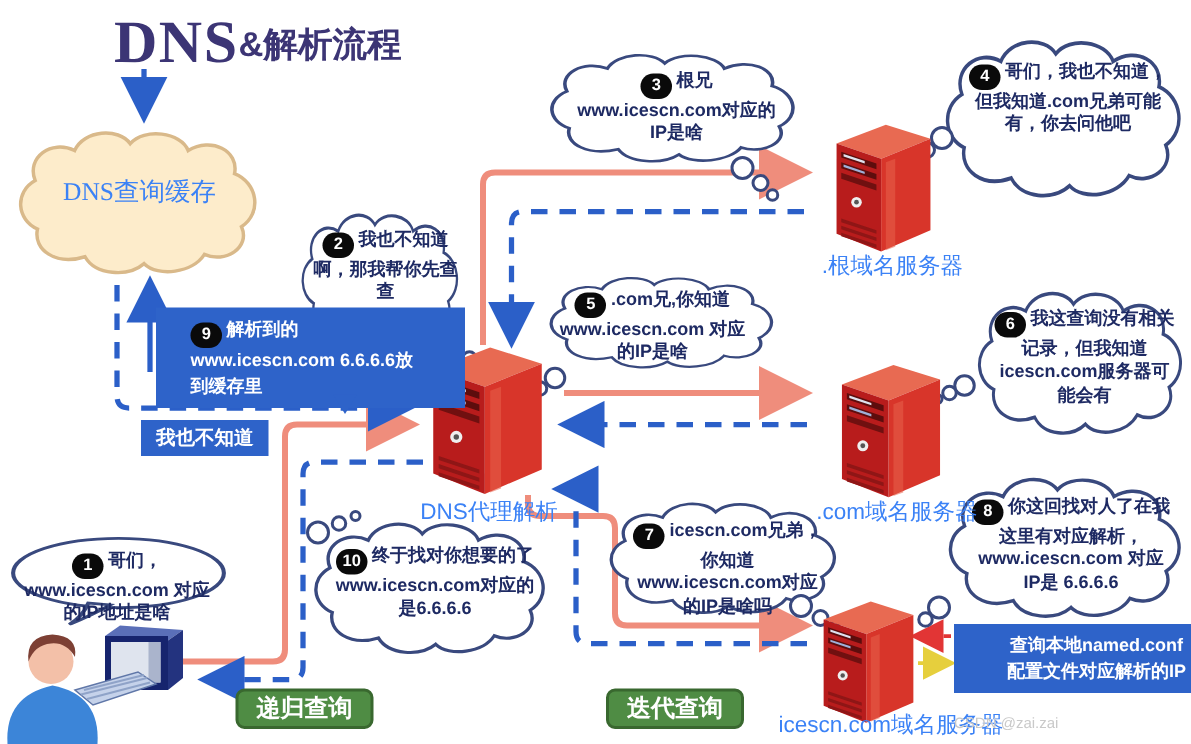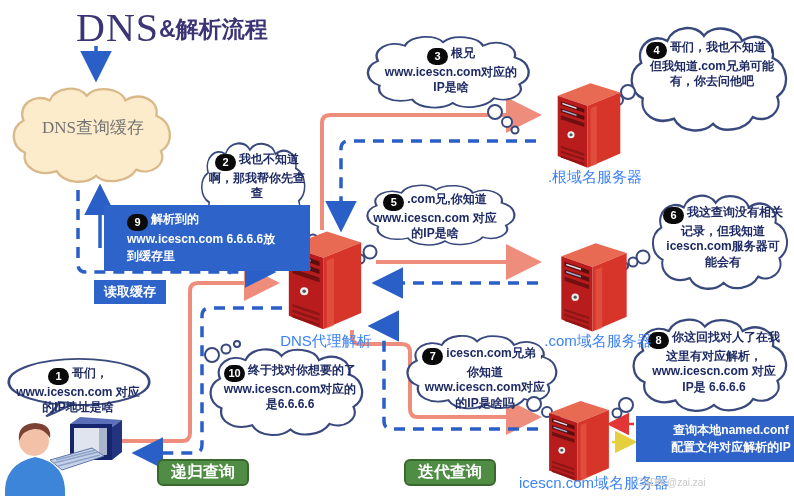--- a/index.html
+++ b/index.html
@@ -1,38 +1,38 @@
 <!DOCTYPE html>
 <html><head>
 <meta charset="utf-8">
 <style>
   html,body{margin:0;padding:0;background:#fff;}
   #stage{position:relative;width:794px;height:496px;background:#fff;overflow:hidden;
          font-family:"Liberation Sans",sans-serif;}
   #artlayer{position:absolute;left:0;top:0;}
   
   #title{position:absolute;left:76px;top:4px;color:#3c3575;white-space:nowrap;}
-  #title .latin{font-family:"Liberation Serif",serif;font-weight:normal;font-size:40px;letter-spacing:1px;text-align:center;}
+  #title .latin{font-family:"Liberation Serif",serif;font-weight:bold;font-size:40px;letter-spacing:1px;text-align:center;}
   #title .cjk{font-weight:bold;font-size:23px;vertical-align:4px;}
   
   .cloudtext{position:absolute;font-weight:bold;font-size:12px;color:#1e2a63;
              text-align:center;line-height:1.3;}
   .badge{display:inline-flex;align-items:center;justify-content:center;background:#0a0a0a;
          color:#fff;border-radius:9px;min-width:17px;height:17px;font-size:11px;
          margin-right:3px;padding:0 2px;vertical-align:-3px;font-weight:bold;}
   
   .bluebox{position:absolute;background:#2e63c9;color:#fff;font-weight:bold;font-size:12px;
            line-height:1.4;padding:6px 23px;}
   #box9::after{content:"";position:absolute;bottom:-12px;left:118px;width:0;height:0;
                border:8px solid transparent;border-top:13px solid #2e63c9;}
   #namedbox{text-align:center;font-size:12px;}
   #readcache{padding:3px 10px;font-size:13px;}
   
   #cachetext{position:absolute;left:20px;top:116px;width:146px;text-align:center;
-             font-family:"Liberation Serif",serif;font-size:17px;color:#737373;}
+             font-family:"Liberation Serif",serif;font-size:17px;color:#3b82f6;}
   
   .srvlabel{position:absolute;color:#3b82f6;font-weight:normal;font-size:15px;text-align:center;}
   
   .greenbtn{position:absolute;background:#4f8c44;border:2px solid #39682f;border-radius:6px;
             color:#fff;font-weight:bold;font-size:16px;padding:1px 12px;}
   
   #watermark{position:absolute;left:636px;top:477px;color:#c9c9c9;font-size:10px;}
   
   .cloudshape{fill:#ffffff;stroke:#39497e;stroke-width:3;}
   .cacheshape{fill:#fdeccb;stroke:#d9b98a;stroke-width:3;}
@@ -199,21 +199,21 @@
   <span class="badge">8</span><span>你这回找对人了在我这里有对应解析，www.icescn.com 对应IP是 6.6.6.6</span>
 </div>
 <div class="cloudtext" style="left:222px;top:363px;width:136px;">
   <span class="badge">10</span><span>终于找对你想要的了 www.icescn.com对应的是6.6.6.6</span>
 </div>
 
 <div id="box9" class="bluebox" style="left:104px;top:205px;width:160px;">
   <span class="badge">9</span><span>解析到的www.icescn.com 6.6.6.6放到缓存里</span>
 </div>
 
-<div id="readcache" class="bluebox" style="left:94px;top:280px;">读取缓存</div>
+<div id="readcache" class="bluebox" style="left:94px;top:280px;">我也不知道</div>
 
 <div id="namedbox" class="bluebox" style="left:636px;top:416px;width:144px;">
   <div>查询本地named.conf</div>
   <div>配置文件对应解析的IP</div>
 </div>
 
 <div class="srvlabel" style="left:520px;top:168px;width:150px;">.根域名服务器</div>
 <div class="srvlabel" style="left:516px;top:332px;width:164px;">.com域名服务器</div>
 <div class="srvlabel" style="left:496px;top:474px;width:196px;">icescn.com域名服务器</div>
 <div class="srvlabel" style="left:266px;top:332px;width:120px;">DNS代理解析</div>

